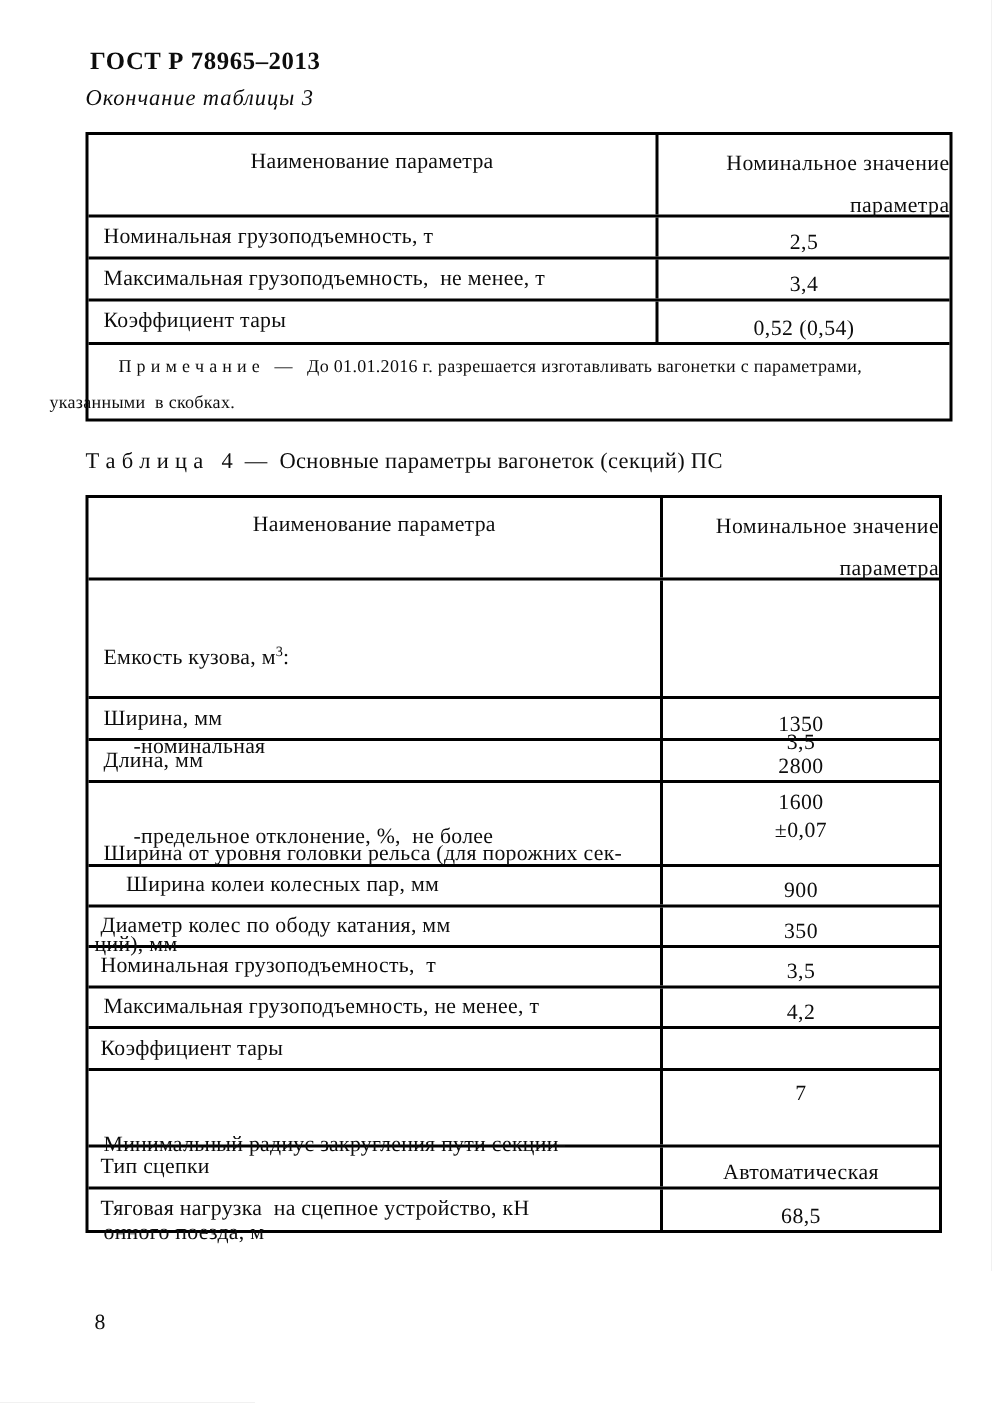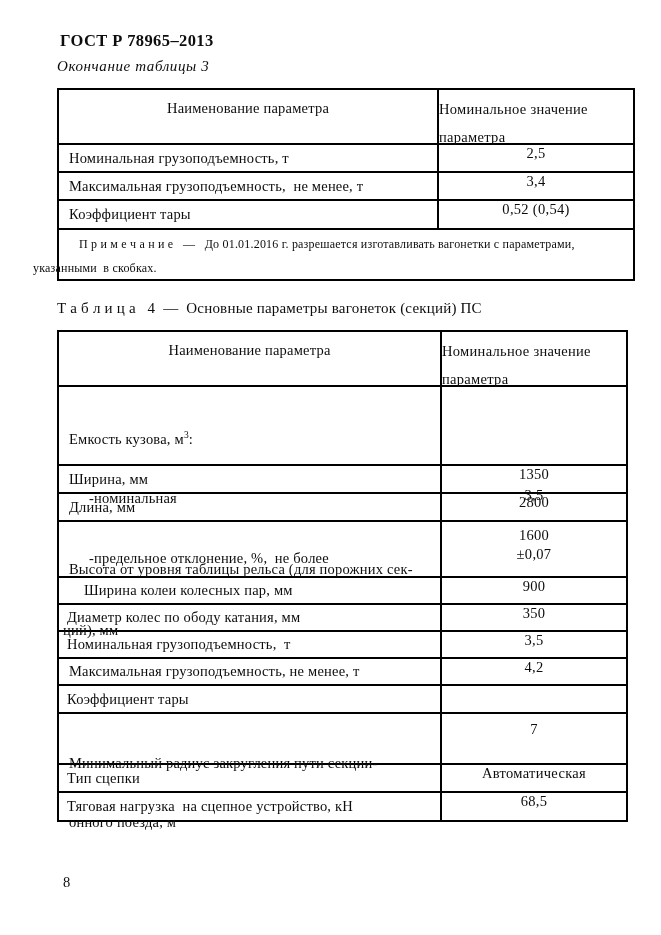--- a/index.html
+++ b/index.html
@@ -34,21 +34,21 @@
 
   .name-cell {
     box-sizing:border-box; border-right:2px solid #000;
     font-size:14.5px; white-space:pre; letter-spacing:0.2px;
     display:flex; align-items:center;
   }
   .tbl3 .name-cell { width:380px; }
   .tbl4 .name-cell { width:383px; }
   .val-cell {
     flex:1; font-size:14.5px; white-space:pre; letter-spacing:0.3px;
-    display:flex; align-items:flex-start; justify-content:center; text-align:center;
+    display:flex; align-items:flex-end; justify-content:center; text-align:center;
   }
   .val-top { align-items:flex-start; }
   .vh27 { line-height:27px; }
   .vh25 { line-height:25px; }
 
   
   .hdr-name { align-items:flex-start; justify-content:center; padding-top:5px; line-height:26px; }
   .hdr-val  { flex-direction:column; justify-content:flex-start; padding-top:5px; }
   .hdr-val .hline { line-height:28px; }
 
@@ -139,21 +139,21 @@
       <div class="name-cell p10">Ширина, мм</div>
       <div class="val-cell">1350</div>
     </div>
     <div class="row" style="height:26px;">
       <div class="name-cell p10">Длина, мм</div>
       <div class="val-cell">2800</div>
     </div>
 
     <div class="row" style="height:54px;">
       <div class="name-cell multi vys">
-        <div class="line p10">Высота от уровня таблицы рельса (для порожних сек-</div>
+        <div class="line p10">Ширина от уровня головки рельса (для порожних сек-</div>
         <div class="line p4">ций), мм</div>
       </div>
       <div class="val-cell val-top vh27">1600</div>
     </div>
 
     <div class="row" style="height:25px;">
       <div class="name-cell p25">Ширина колеи колесных пар, мм</div>
       <div class="val-cell">900</div>
     </div>
     <div class="row" style="height:25px;">

